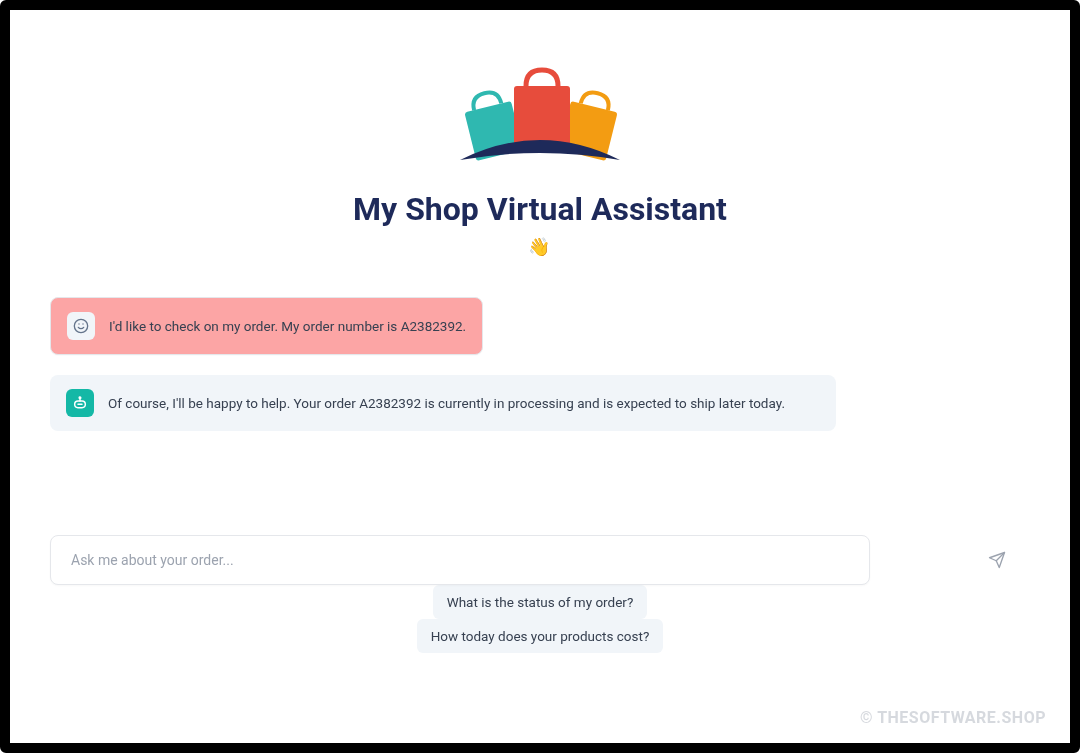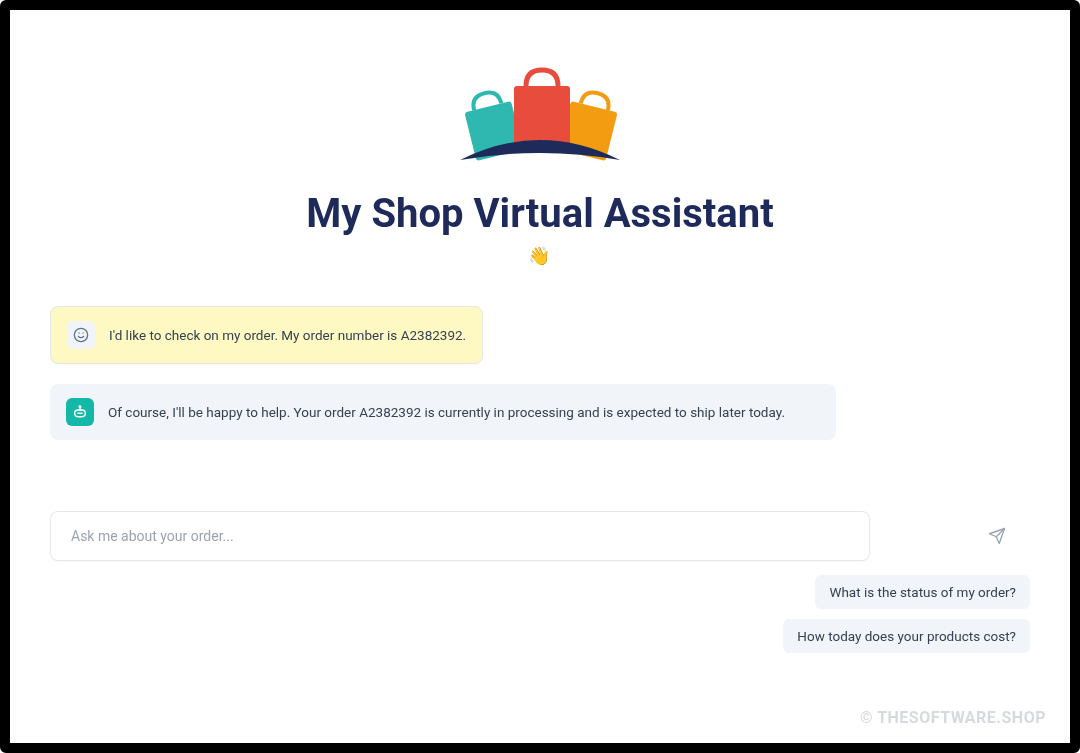--- a/index.html
+++ b/index.html
@@ -32,21 +32,21 @@
       margin-top: 20px;
       margin-bottom: 40px;
     }
     .logo {
       width: 200px;
       height: 120px;
       position: relative;
       margin-bottom: 10px;
     }
     .title {
-      font-size: 40px;
+      font-size: 32px;
       font-weight: 700;
       color: #1e2a5a;
       margin-bottom: 8px;
       text-align: center;
     }
     .subtitle {
       font-size: 17px;
       color: #1e2a5a;
       text-align: center;
       display: flex;
@@ -65,21 +65,21 @@
     .message {
       display: flex;
       align-items: center;
       gap: 14px;
       padding: 14px 16px;
       border-radius: 8px;
       font-size: 13.5px;
       color: #374151;
     }
     .message.user {
-      background: #fef9c3;
+      background: #fca5a5;
       border: 1px solid #e5e7eb;
       width: fit-content;
       max-width: 720px;
       box-shadow: 0 1px 1px rgba(0,0,0,0.02);
     }
     .message.assistant {
       background: #f1f5f9;
       width: 786px;
     }
     .avatar {
@@ -98,21 +98,21 @@
     .avatar.assistant-avatar {
       background: #14b8a6;
       color: #ffffff;
     }
     .input-section {
       margin-top: auto;
       margin-bottom: 60px;
     }
     .input-wrapper {
       position: relative;
-      margin-bottom: 14px;
+      margin-bottom: 0;
     }
     .chat-input {
       width: 820px;
       padding: 16px 50px 16px 20px;
       border: 1px solid #e5e7eb;
       border-radius: 8px;
       font-size: 14px;
       color: #374151;
       outline: none;
       font-family: inherit;
@@ -129,22 +129,21 @@
       background: none;
       border: none;
       color: #9ca3af;
       cursor: pointer;
       padding: 4px;
       display: flex;
     }
     .suggestions {
       display: flex;
       flex-direction: column;
-      gap: 10px;
-      align-items: flex-end;
+      align-items: center;
     }
     .suggestion {
       background: #f1f5f9;
       border: none;
       border-radius: 6px;
       padding: 9px 14px;
       font-size: 13.5px;
       color: #374151;
       cursor: pointer;
       font-family: inherit;

